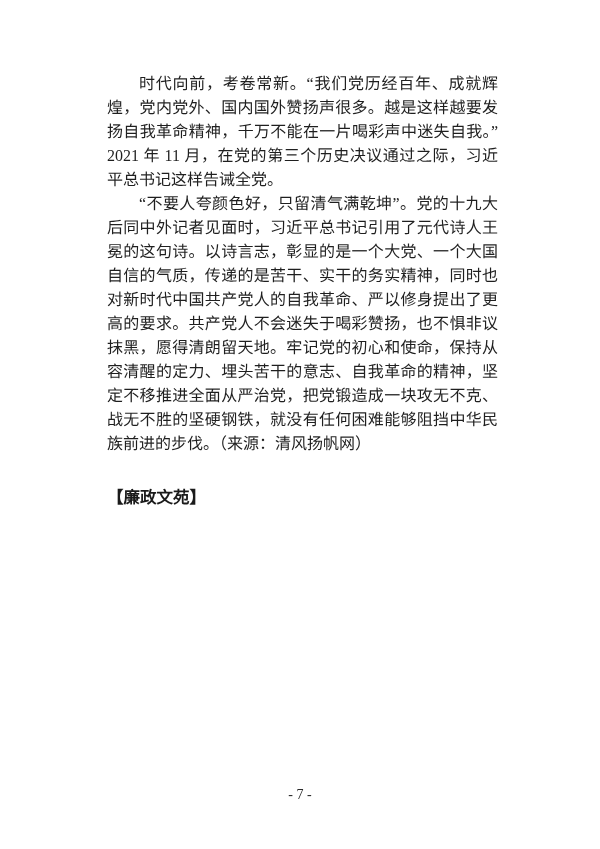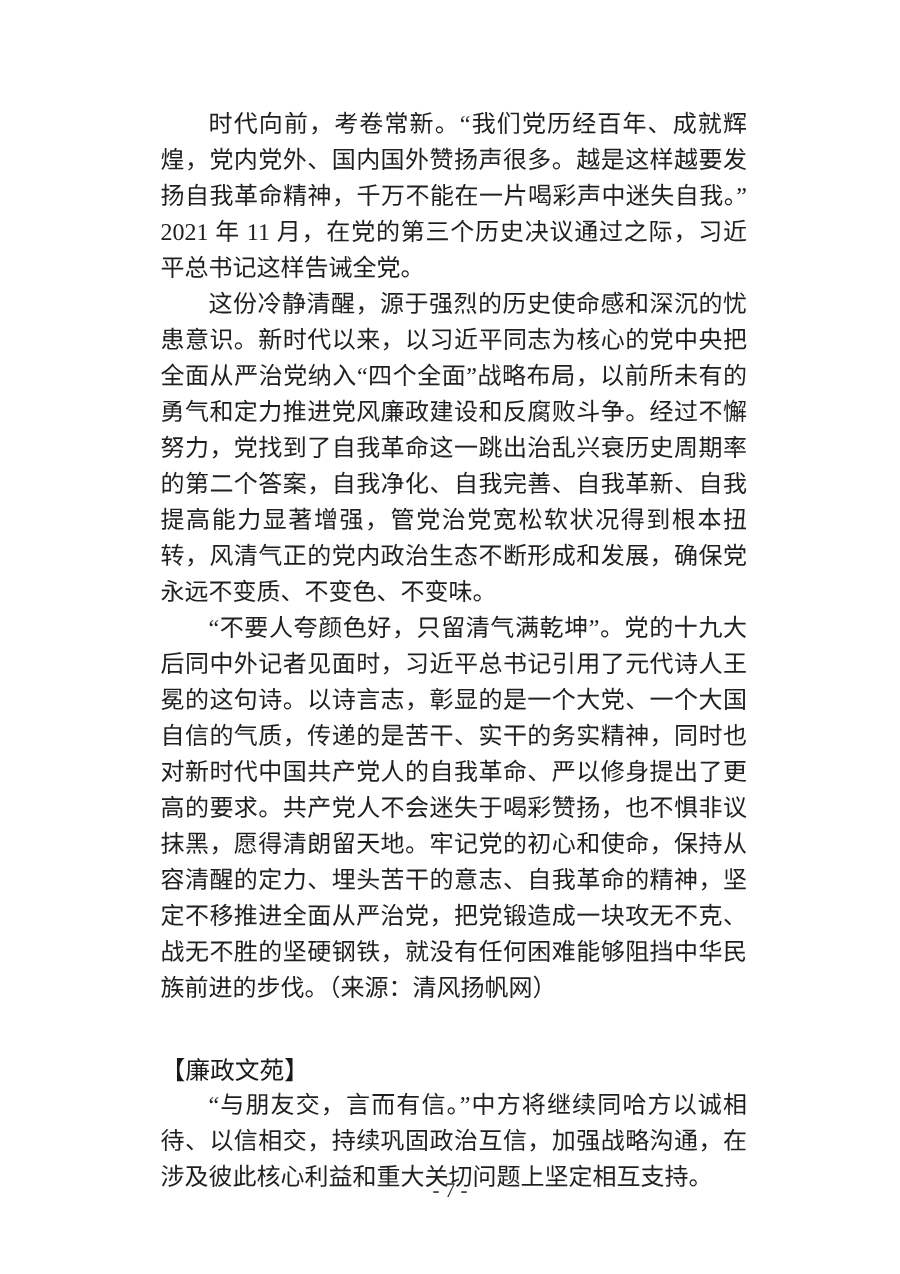--- a/index.html
+++ b/index.html
@@ -26,21 +26,21 @@
     line-height: 24px;
     text-align: justify;
     text-indent: 2em;
     letter-spacing: 0;
     word-break: break-all;
   }
   .section-header {
     margin-top: 30px;
     font-size: 16.5px;
     line-height: 24px;
-    font-weight: normal;
+    font-weight: bold;
     color: #1a1a1a;
   }
   .article-title {
     margin: 22px 0 24px 0;
     font-size: 21px;
     line-height: 30px;
     font-weight: bold;
     text-align: center;
     color: #141414;
   }
@@ -55,26 +55,22 @@
     color: #2a2a2a;
   }
 </style>
 </head>
 <body>
 
 <div class="page">
 
   <div class="article-body">
       <p class="para">时代向前，考卷常新。“我们党历经百年、成就辉煌，党内党外、国内国外赞扬声很多。越是这样越要发扬自我革命精神，千万不能在一片喝彩声中迷失自我。”2021 年 11 月，在党的第三个历史决议通过之际，习近平总书记这样告诫全党。</p>
-      <p class="para">这份冷静清醒，源于强烈的历史使命感和深沉的忧患意识。新时代以来，以习近平同志为核心的党中央把全面从严治党纳入“四个全面”战略布局，以前所未有的勇气和定力推进党风廉政建设和反腐败斗争。经过不懈努力，党找到了自我革命这一跳出治乱兴衰历史周期率的第二个答案，自我净化、自我完善、自我革新、自我提高能力显著增强，管党治党宽松软状况得到根本扭转，风清气正的党内政治生态不断形成和发展，确保党永远不变质、不变色、不变味。</p>
       <p class="para">“不要人夸颜色好，只留清气满乾坤”。党的十九大后同中外记者见面时，习近平总书记引用了元代诗人王冕的这句诗。以诗言志，彰显的是一个大党、一个大国自信的气质，传递的是苦干、实干的务实精神，同时也对新时代中国共产党人的自我革命、严以修身提出了更高的要求。共产党人不会迷失于喝彩赞扬，也不惧非议抹黑，愿得清朗留天地。牢记党的初心和使命，保持从容清醒的定力、埋头苦干的意志、自我革命的精神，坚定不移推进全面从严治党，把党锻造成一块攻无不克、战无不胜的坚硬钢铁，就没有任何困难能够阻挡中华民族前进的步伐。（来源：清风扬帆网）</p>
     </div>
 
   <div class="section-header">【廉政文苑】</div>
 
 
-  <div class="section-body">
-      <p class="para">“与朋友交，言而有信。”中方将继续同哈方以诚相待、以信相交，持续巩固政治互信，加强战略沟通，在涉及彼此核心利益和重大关切问题上坚定相互支持。</p>
-    </div>
 
   <div class="page-number">- 7 -</div>
 
 </div>
 
 </body></html>

